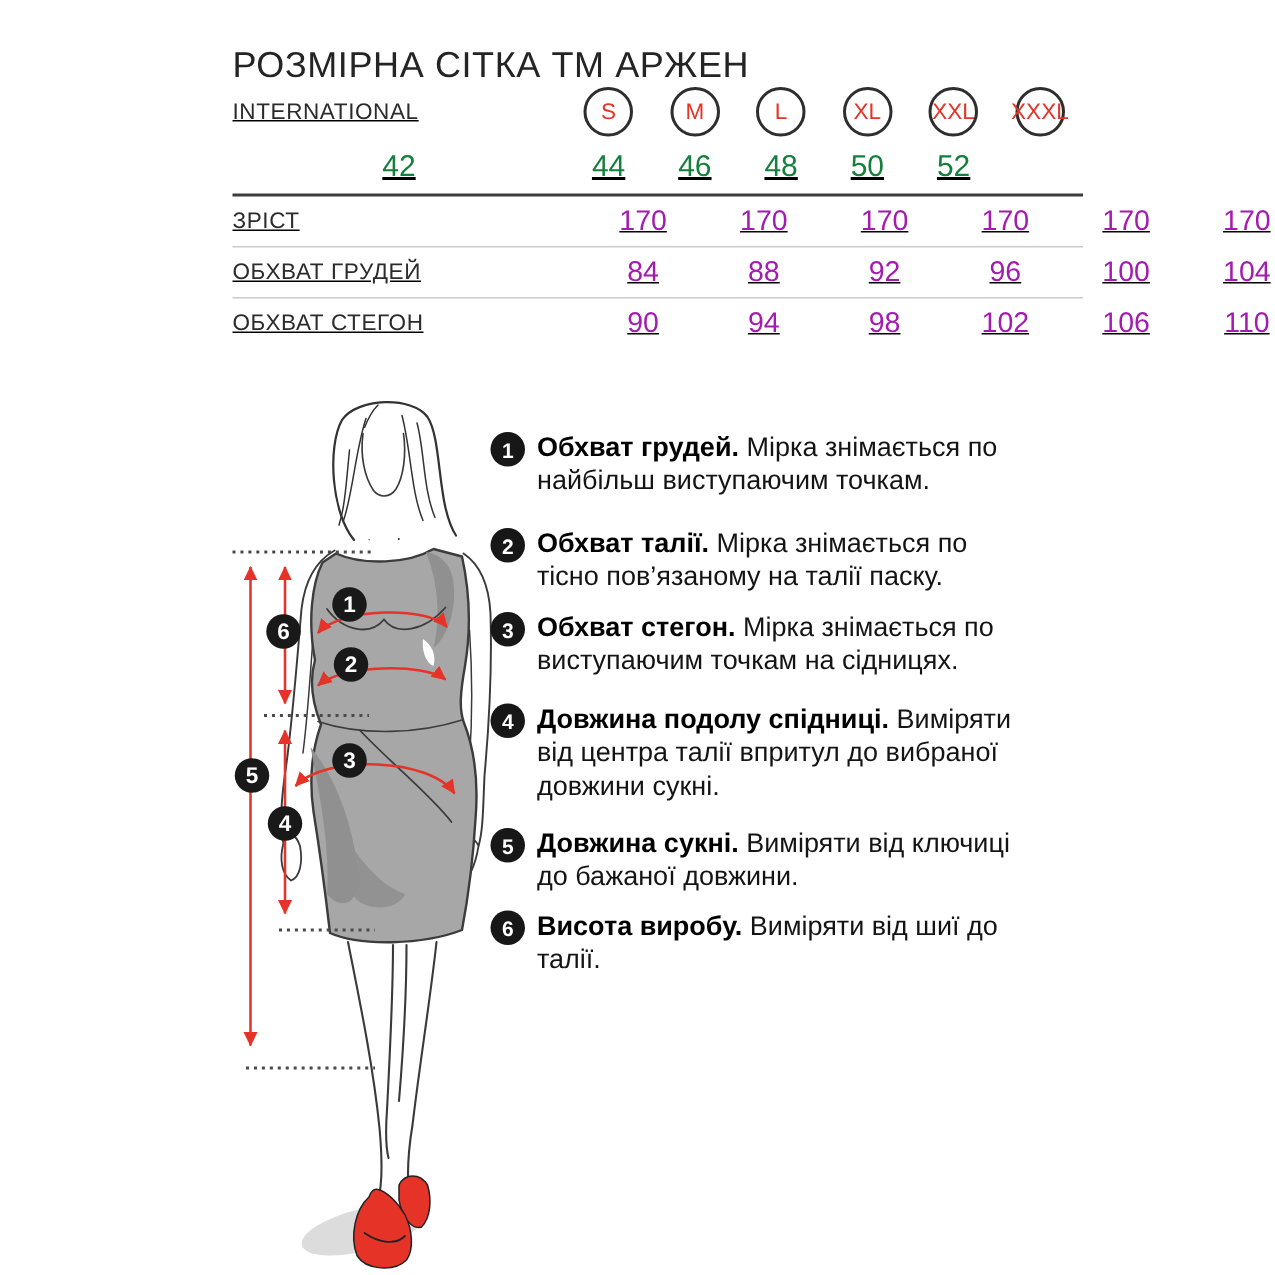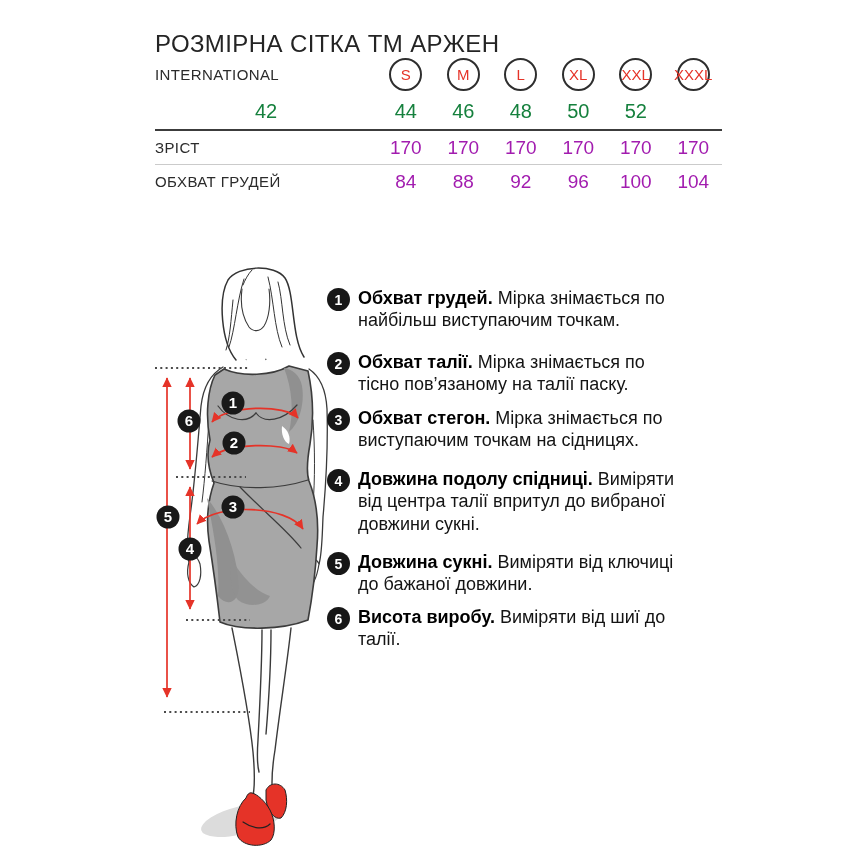--- a/index.html
+++ b/index.html
@@ -6,34 +6,34 @@
   body {
     width:850px; height:850px; position:relative; background:#ffffff;
     font-family:"Liberation Sans", sans-serif; overflow:hidden;
   }
   .page-title {
     position:absolute; left:155px; top:30px;
     font-size:24px; color:#242424; letter-spacing:.4px; white-space:nowrap;
   }
   
   .size-table { position:absolute; left:155px; top:55px; width:567px; }
-  .trow { display:grid; grid-template-columns:222px repeat(6,57.5px); align-items:center; }
+  .trow { display:grid; grid-template-columns:222px repeat(6,57.5px); align-items:center;text-decoration:underline; }
   .trow.intl { height:38px; }
   .trow.ukr  { height:36px; }
   .tlabel { font-size:15px; letter-spacing:.4px; color:#2b2b2b; }
   .tcell  { text-align:center; }
   .size-circle {
     display:inline-flex; width:33px; height:33px; box-sizing:border-box;
     border:2px solid #2e2e2e; border-radius:50%;
     align-items:center; justify-content:center;
     color:#e53328; font-size:15px; white-space:nowrap; overflow:visible;
   }
   .ukr .tcell { font-size:20px; color:#15803d; }
   .data-rows { border-top:2px solid #3c3c3c; }
-  .drow { height:33px; border-bottom:1px solid #cbcbcb; }
+  .drow { height:33px; border-bottom:1px solid #cbcbcb;gap:23px; }
   .drow:last-child { border-bottom:none; }
   .drow .tcell { font-size:19px; color:#a21caf; }
   
   .mitem { position:absolute; left:327px; display:flex; gap:8px; }
   .badge {
     width:23px; height:23px; border-radius:50%; background:#171717; color:#fff;
     font-size:14px; font-weight:bold; display:flex; align-items:center; justify-content:center;
     flex-shrink:0; margin-top:1px;
   }
   .mtext { width:332px; font-size:18px; line-height:22.4px; color:#141414; margin:0; }
@@ -87,20 +87,29 @@
       <div class="tcell">170</div>
     </div>
     <div class="trow drow">
       <div class="tlabel">ОБХВАТ ГРУДЕЙ</div>
       <div class="tcell">84</div>
       <div class="tcell">88</div>
       <div class="tcell">92</div>
       <div class="tcell">96</div>
       <div class="tcell">100</div>
       <div class="tcell">104</div>
+    </div>
+    <div class="trow drow">
+      <div class="tlabel">ОБХВАТ СТЕГОН</div>
+      <div class="tcell">90</div>
+      <div class="tcell">94</div>
+      <div class="tcell">98</div>
+      <div class="tcell">102</div>
+      <div class="tcell">106</div>
+      <div class="tcell">110</div>
     </div>
   </div>
 </div>
 
 <svg class="figure-svg" width="205" height="586" viewBox="140 262 205 586" aria-hidden="true">
   <g>
 
     <ellipse cx="242" cy="820" rx="42" ry="14" fill="#dcdcdc" transform="rotate(-14 242 820)"></ellipse>
 
     <g stroke="#3a3a3a" stroke-width="1.4" fill="none" stroke-linecap="round">

